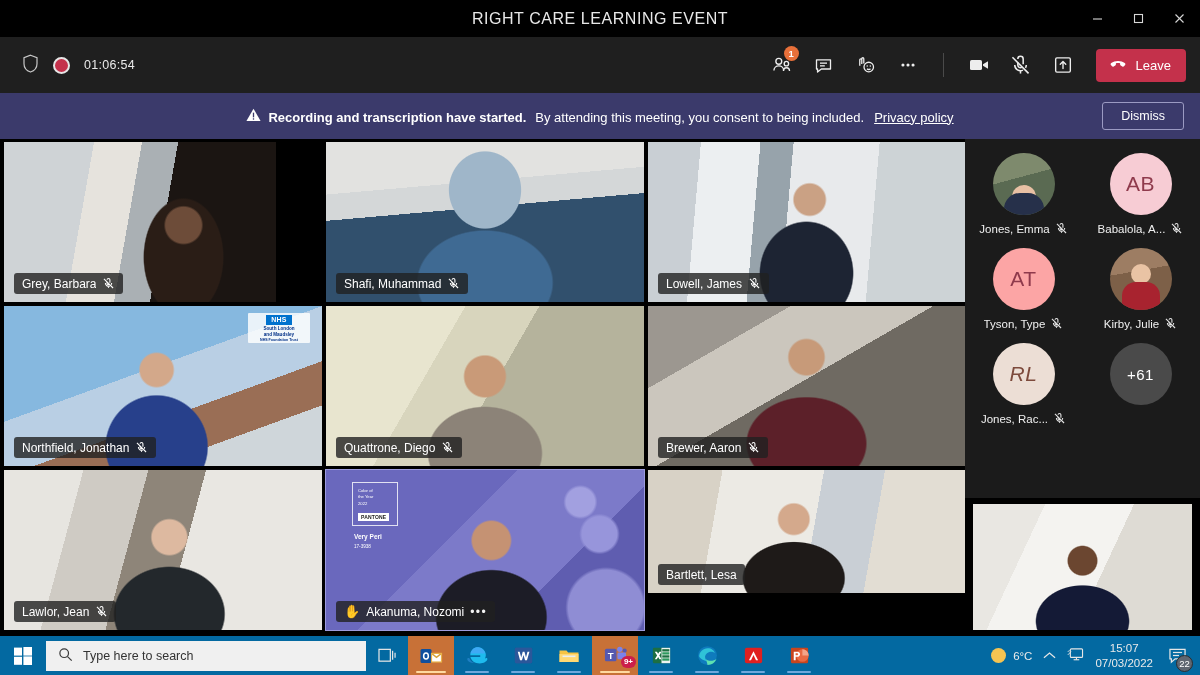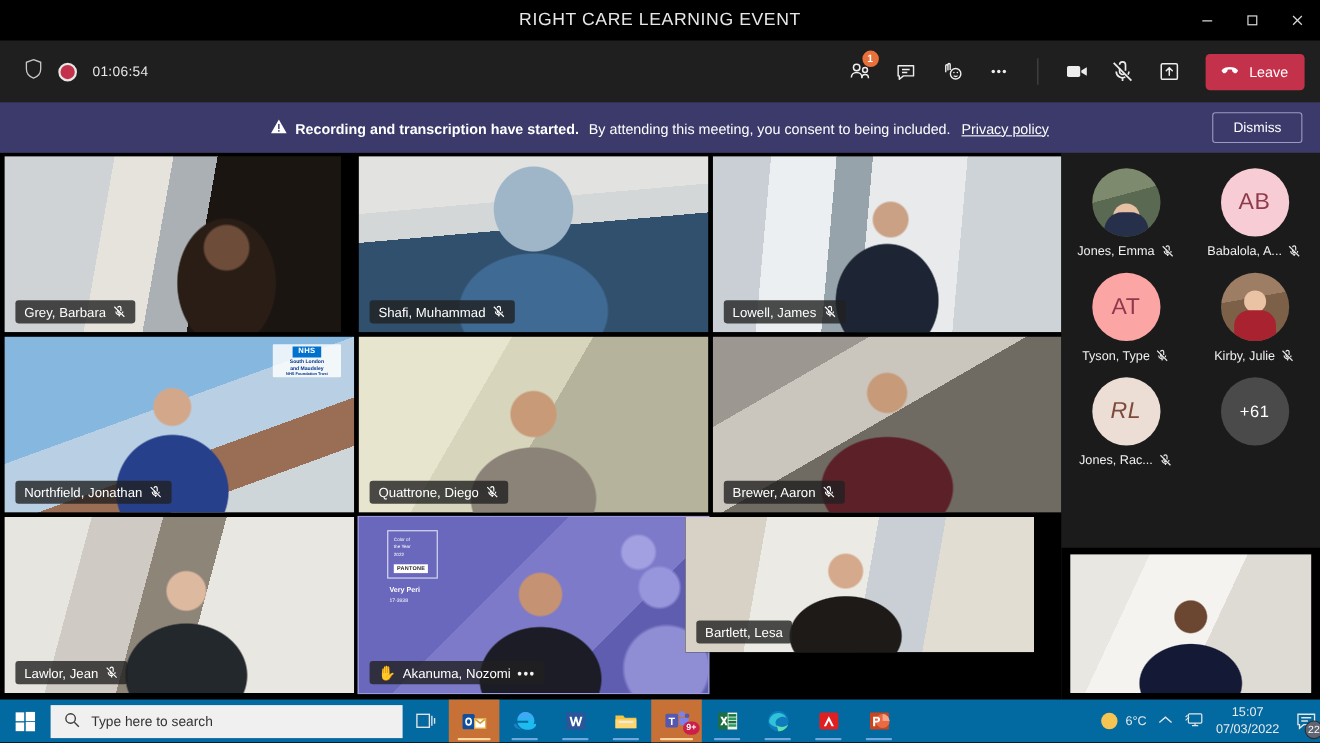--- a/index.html
+++ b/index.html
@@ -138,21 +138,21 @@
     width: 46px; height: 39px; display: flex; align-items: center; justify-content: center;
     position: relative;
   }
   .tapp.open { background: #c87137; }
   .tapp .underline {
     position: absolute; bottom: 2px; left: 11px; width: 24px; height: 2.5px;
     background: #6fa8dc; border-radius: 2px;
   }
   .tapp.open .underline { background: #ffd9a0; width: 30px; left: 8px; }
   .tray {
-    margin-left: auto; display: flex; align-items: center; gap: 11px; 
+    margin-left: auto; display: flex; align-items: center; gap: 11px; padding-right: 10px;
     color: #eaeaea; font-size: 11.5px;
   }
   .clock { display: flex; flex-direction: column; align-items: center; line-height: 1.25; }
   .notifbadge {
     position: relative; width: 26px; height: 26px; display: flex; align-items: center; justify-content: center;
   }
   .notifcount {
     position: absolute; right: -3px; bottom: -3px; min-width: 17px; height: 17px;
     border-radius: 9px; background: #5f6671; color: #fff; font-size: 9.5px;
     display: flex; align-items: center; justify-content: center; border: 1px solid #2a2d31;
@@ -278,21 +278,21 @@
       </span>
       <span class="banner-strong">Recording and transcription have started.</span>
       <span class="banner-text">By attending this meeting, you consent to being included.</span>
       <a class="banner-link" href="#">Privacy policy</a>
     </div>
     <div class="dismiss-btn">Dismiss</div>
   </div>
 
   <div class="stage">
 
-    <div class="tile" style="left:4px;top:3px;width:306px;height:160px;">
+    <div class="tile" style="left:4px;top:3px;width:272px;height:160px;">
       <div class="vid" style="background:
         radial-gradient(circle at 66% 52%, #6d4c39 0 9%, transparent 10%),
         radial-gradient(ellipse 24% 60% at 66% 72%, #2a1d16 0 60%, transparent 62%),
         linear-gradient(100deg,#cfd3d6 0 30%,#e6e3dd 30% 46%,#aab0b4 46% 58%,#1b1512 58% 100%)"></div>
       <div class="namechip">
         <span class="nm">Grey, Barbara</span>
         <svg class="micoff" viewBox="0 0 24 24" fill="none" stroke="#fff" stroke-width="2">
           <path d="M9.4 5.3a2.6 2.6 0 0 1 5.2 0v5.3"></path>
             <path d="M9.4 9v2.5a2.6 2.6 0 0 0 4 2.2"></path>
           <path d="M6.2 11.3a5.8 5.8 0 0 0 8.3 5.2M17.8 11.3a5.7 5.7 0 0 1-.8 2.9"></path>
@@ -421,21 +421,21 @@
         <div style="position:absolute;bottom:4px;left:5px;background:#fff;color:#222;font-size:5px;font-weight:700;padding:1px 3px;letter-spacing:.2px;">PANTONE</div>
       </div>
       <div style="position:absolute;left:28px;top:62px;color:#fff;font-size:6.5px;font-weight:700;line-height:1.45;">Very Peri<br><span style="font-size:4.6px;font-weight:400;">17-3938</span></div>
       <div class="namechip">
         <span class="hand">✋</span>
         <span class="nm">Akanuma, Nozomi</span>
         <span class="dots3">•••</span>
       </div>
     </div>
 
-    <div class="tile" style="left:623px;top:331px;width:317px;height:123px;">
+    <div class="tile" style="left:648px;top:331px;width:317px;height:123px;">
       <div class="vid" style="background:
         radial-gradient(circle at 46% 40%, #d4a98c 0 8%, transparent 9%),
         radial-gradient(ellipse 24% 44% at 46% 88%, #1e1a18 0 66%, transparent 68%),
         linear-gradient(100deg,#d8d2c6 0 22%,#eceae4 22% 52%,#c9cfd5 52% 70%,#e2ddd3 70% 100%)"></div>
       <div class="namechip">
         <span class="nm">Bartlett, Lesa</span>
       </div>
     </div>
   </div>
 

